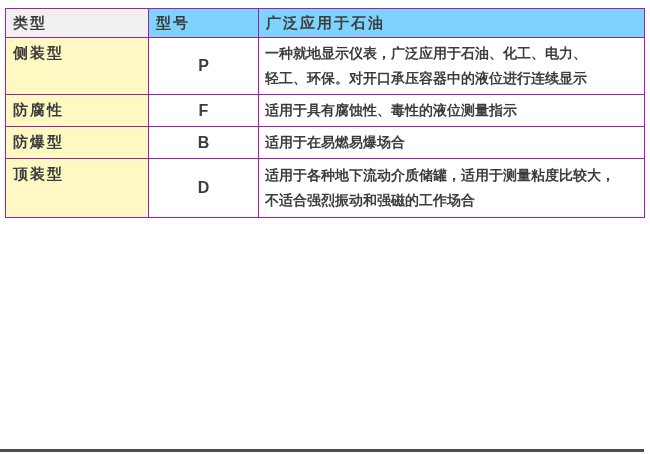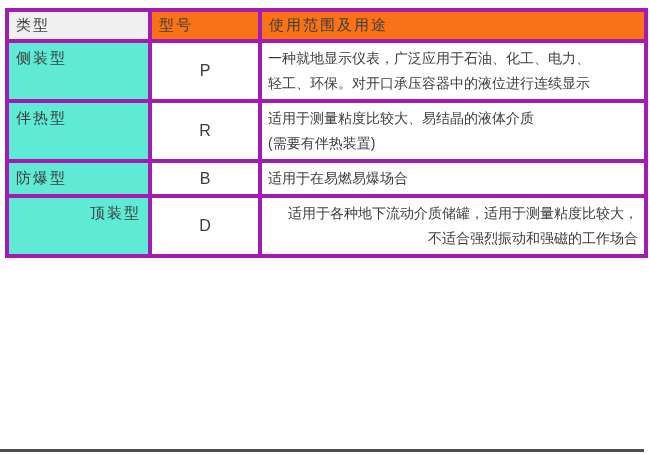--- a/index.html
+++ b/index.html
@@ -14,38 +14,38 @@
   .page { position: relative; width: 650px; height: 454px; }
 
   table.spec-table {
     position: absolute;
     left: 5px; top: 8px;
     width: 639px;
     border-collapse: collapse;
     table-layout: fixed;
   }
   .spec-table th, .spec-table td {
-    border: 4px solid #a21caf;
-    font-weight: normal;
+    border: 1px solid #a21caf;
+    font-weight: bold;
   }
   
   .spec-table th {
     text-align: left;
     font-size: 15px;
     padding: 4px 7px;
     letter-spacing: 2px;
     height: 29px;
     vertical-align: middle;
-    background: #f97316;
+    background: #7dd3fc;
   }
   .spec-table th.c-type { background: #f0f0f0; }
 
   
   .spec-table td.c-type {
-    background: #5eead4;
+    background: #fef9c3;
     vertical-align: top;
     padding: 4px 7px;
     font-size: 15px;
     letter-spacing: 2px;
     line-height: 22px;
   }
   
   .spec-table td.c-model {
     text-align: center;
     vertical-align: middle;
@@ -60,21 +60,21 @@
     margin-left: 40px;
   }
   .usage-line {
     line-height: 25px;
     white-space: nowrap;
     overflow: hidden;
   }
   
   tr.r-two  td { height: 56px; }
   tr.r-one  td { height: 30px; }
-  tr.r-last td { height: 59px; text-align: right; }
+  tr.r-last td { height: 59px; }
 
   .bottom-rule {
     position: absolute;
     left: 0; top: 449px;
     width: 644px; height: 3px;
     background: #4d4d4d;
   }
 </style>
 </head>
 <body>
@@ -83,38 +83,37 @@
   <table class="spec-table">
     <colgroup>
       <col style="width:143px">
       <col style="width:110px">
       <col style="width:386px">
     </colgroup>
     <thead>
       <tr>
         <th class="c-type">类型</th>
         <th class="c-model">型号</th>
-        <th class="c-usage">使用范围及用途</th>
+        <th class="c-usage">广泛应用于石油</th>
       </tr>
     </thead>
     <tbody>
       <tr class="r-two">
         <td class="c-type">侧装型</td>
         <td class="c-model">P</td>
         <td class="c-usage">
           <div class="usage-line">一种就地显示仪表，广泛应用于石油、化工、电力、</div>
           <div class="usage-line">轻工、环保。对开口承压容器中的液位进行连续显示</div>
         </td>
       </tr>
-      <tr class="r-two">
-        <td class="c-type">伴热型</td>
-        <td class="c-model">R</td>
+      <tr class="r-one">
+        <td class="c-type">防腐性</td>
+        <td class="c-model">F</td>
         <td class="c-usage">
-          <div class="usage-line">适用于测量粘度比较大、易结晶的液体介质</div>
-          <div class="usage-line">(需要有伴热装置)</div>
+          <div class="usage-line">适用于具有腐蚀性、毒性的液位测量指示</div>
         </td>
       </tr>
       <tr class="r-one">
         <td class="c-type">防爆型</td>
         <td class="c-model">B</td>
         <td class="c-usage">
           <div class="usage-line">适用于在易燃易爆场合</div>
         </td>
       </tr>
       <tr class="r-last">

